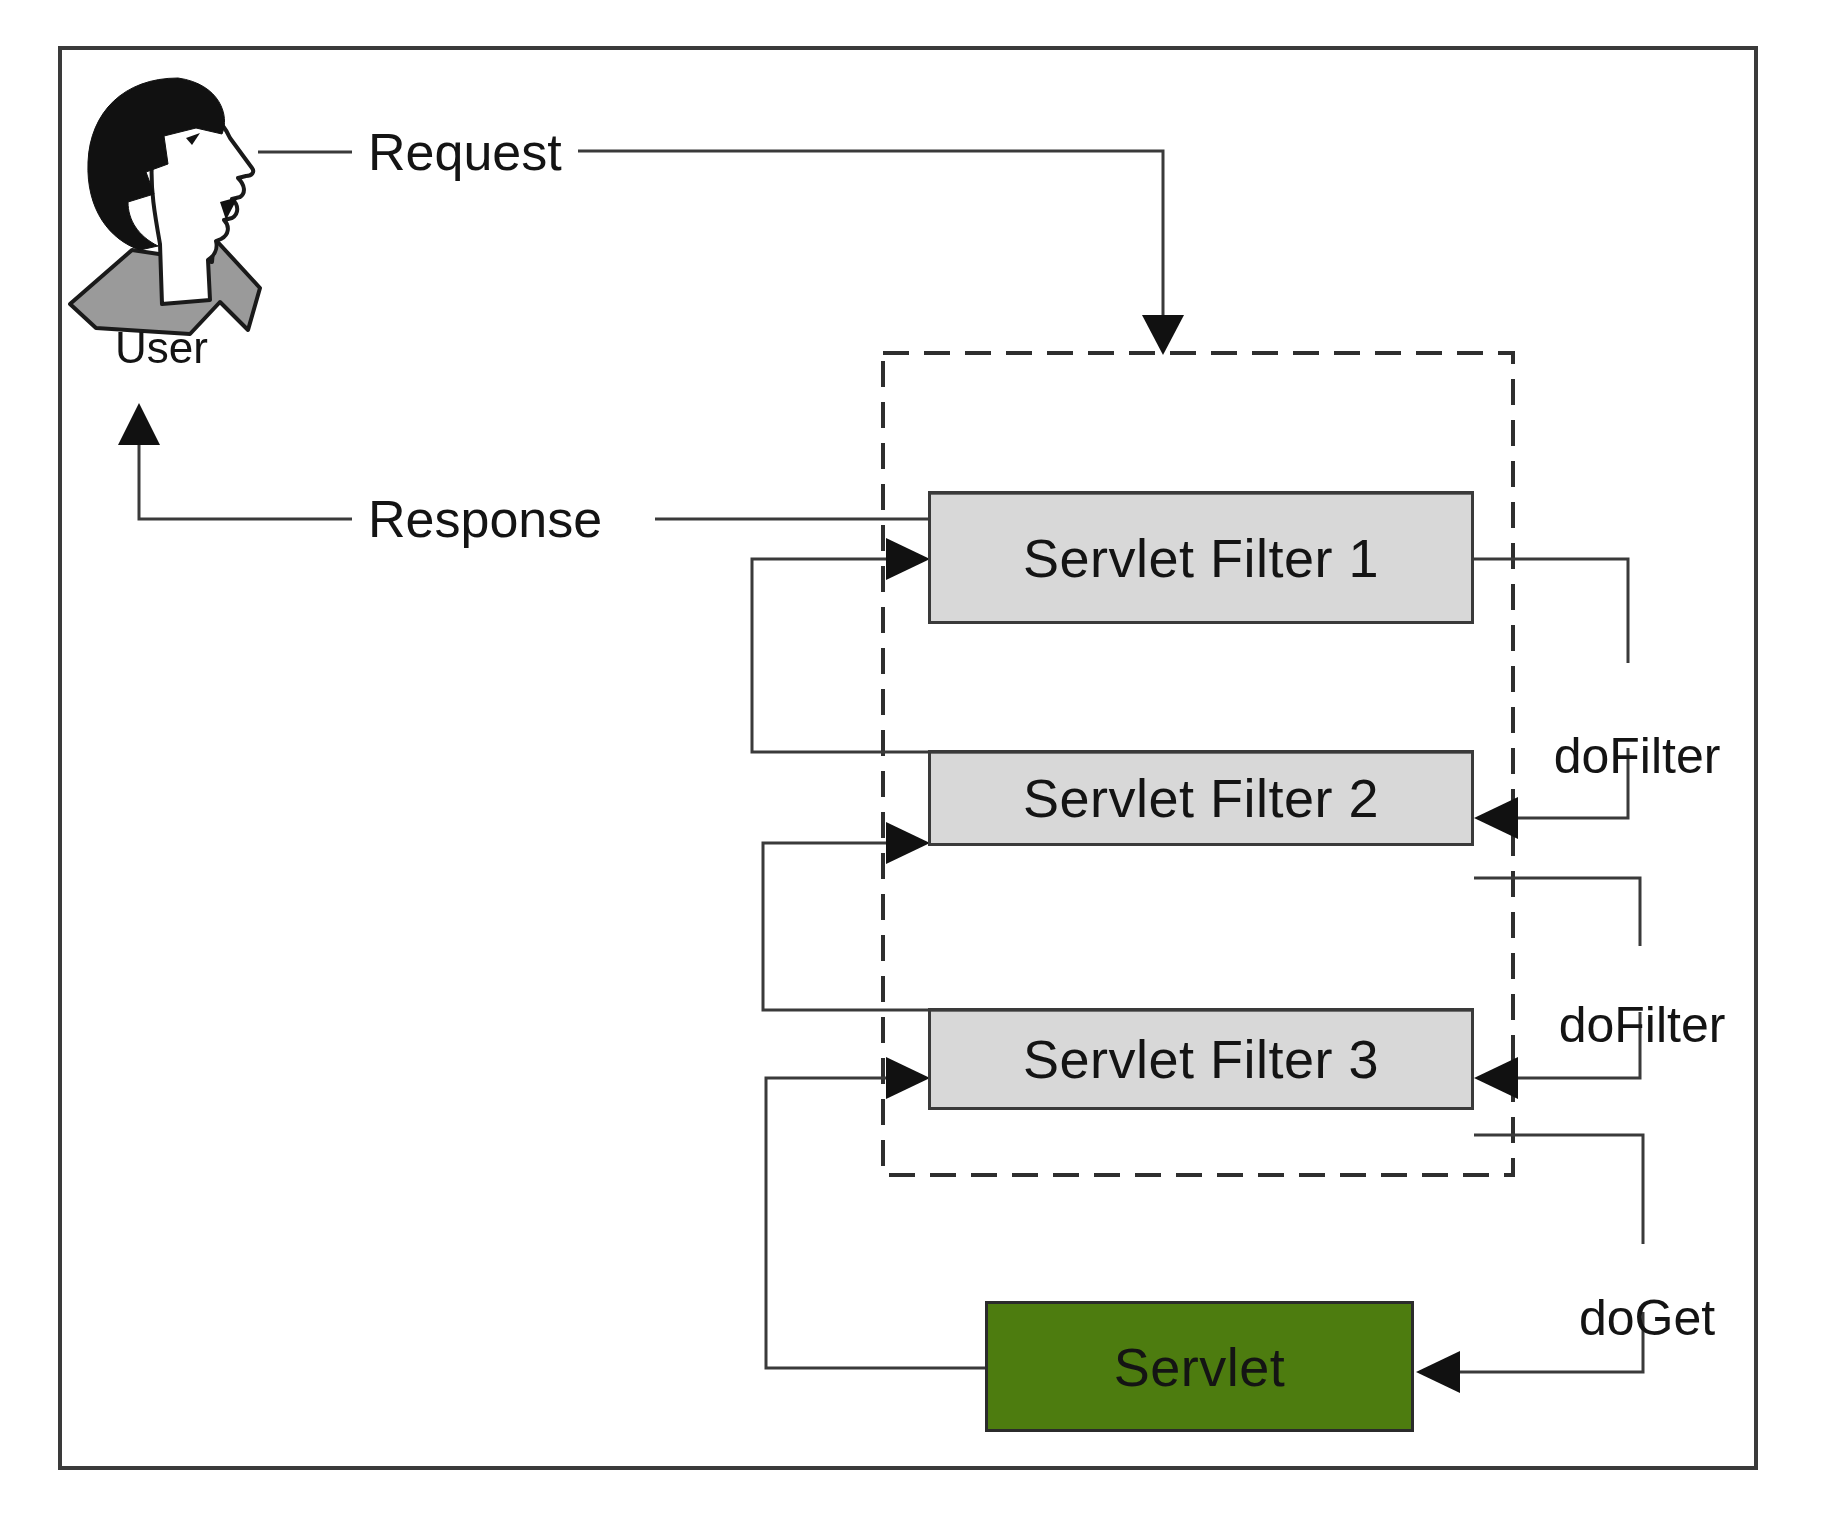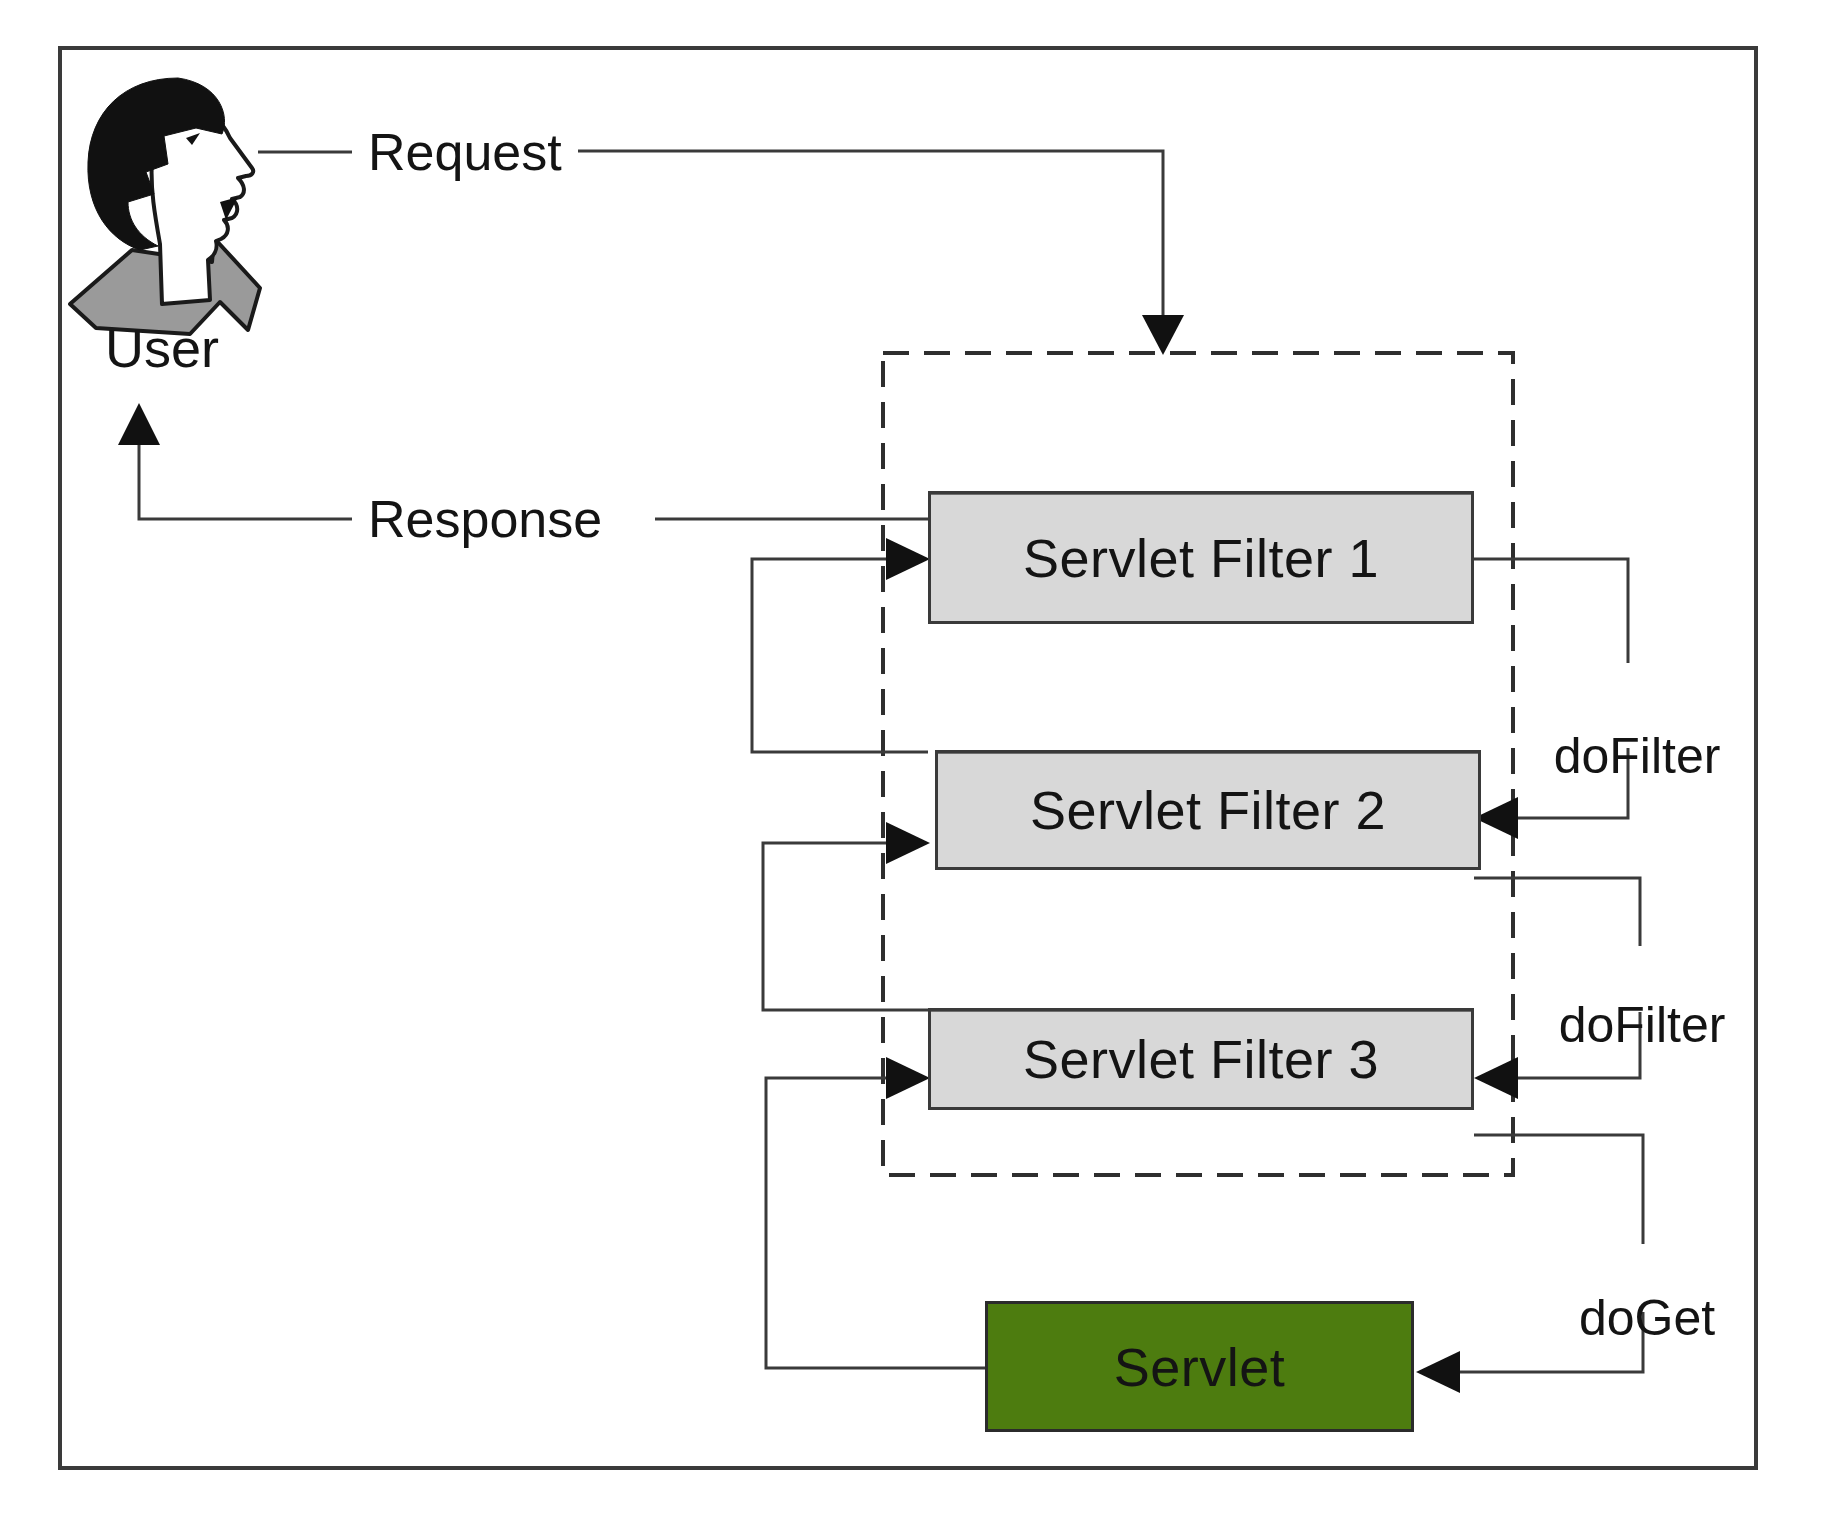--- a/index.html
+++ b/index.html
@@ -100,30 +100,30 @@
                C 93 140 88 112 90 84 Z" fill="#ffffff" stroke="#1a1a1a" stroke-width="4" stroke-linejoin="round"></path>
       <path d="M158 126 L 176 121 L 164 144 Z" fill="#111111"></path>
       <path class="head" d="M116 2 C 62 2 28 36 26 86
                C 24 134 48 164 78 174 L 96 170
                C 76 160 66 144 66 126 L 92 118 L 84 96 L 106 88 L 102 60 L 134 52 L 160 58
                C 168 40 158 8 116 2 Z" stroke="#111111" stroke-linejoin="round"></path>
       <path d="M124 62 L 138 57 L 130 69 Z" fill="#111111"></path>
     </g>
   </svg>
 
-  <div class="lbl" style="left:105px;top:320px;font-size:54px;">User</div>
+  <div class="lbl" style="left:115px;top:320px;font-size:44px;">User</div>
 
   <div class="lbl" style="left:368px;top:124px;">Request</div>
 
   <div class="lbl" style="left:368px;top:491px;">Response</div>
 
 
   <div class="box filter-box" style="top:491px;height:133px;">Servlet Filter 1</div>
 
-  <div class="box filter-box" style="top:750px;height:120px;margin-left:7px;">Servlet Filter 2</div>
+  <div class="box filter-box" style="top:750px;height:96px;">Servlet Filter 2</div>
 
   <div class="box filter-box" style="top:1008px;height:102px;">Servlet Filter 3</div>
 
   <div class="box servlet-box">Servlet</div>
 
   <div class="lbl lbl-center" style="left:1512px;top:684px;width:250px;font-size:50px;">doFilter</div>
 
   <div class="lbl lbl-center" style="left:1517px;top:953px;width:250px;font-size:50px;">doFilter</div>
 
   <div class="lbl lbl-center" style="left:1522px;top:1246px;width:250px;font-size:50px;">doGet</div>

